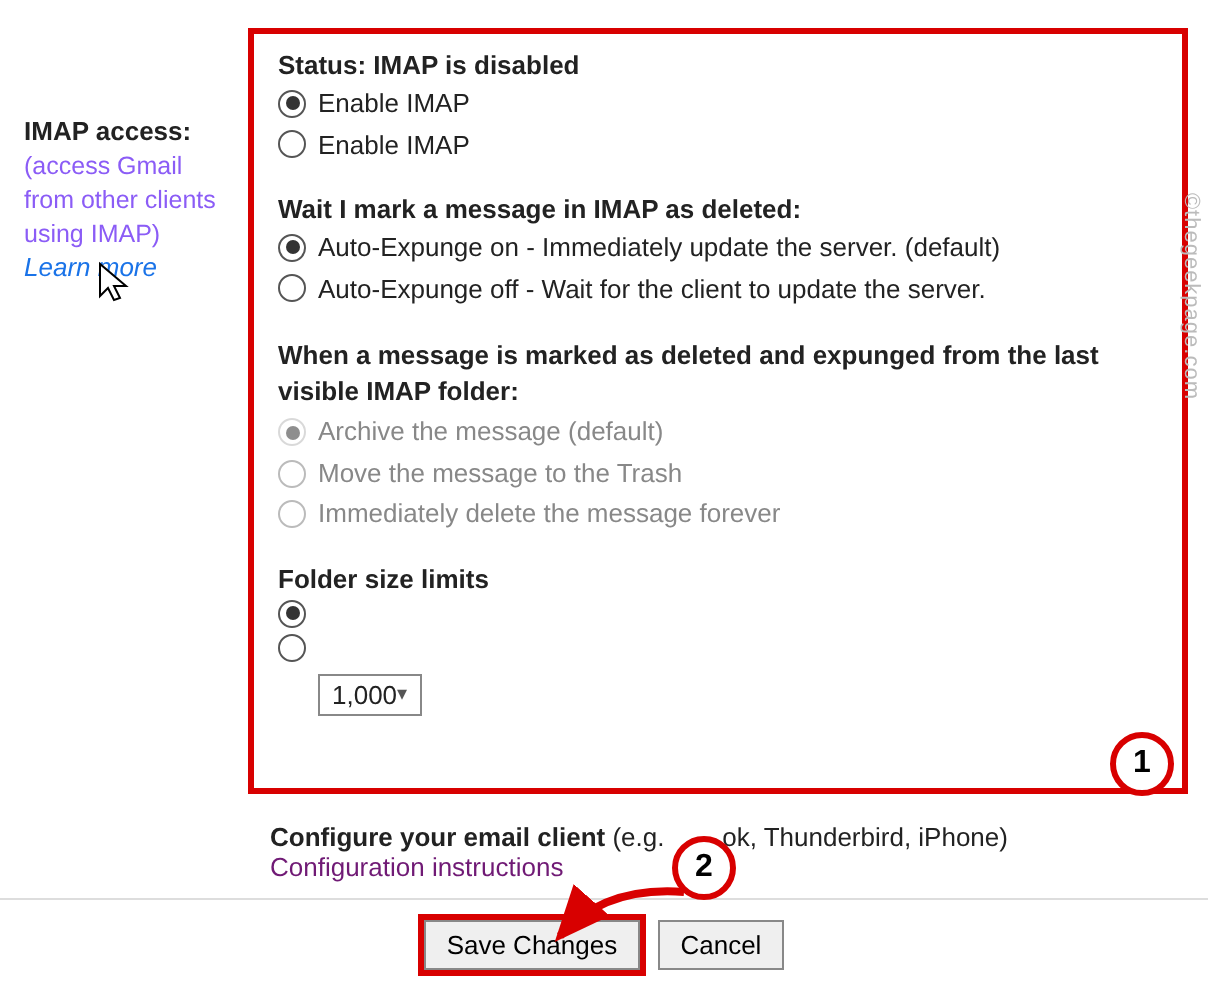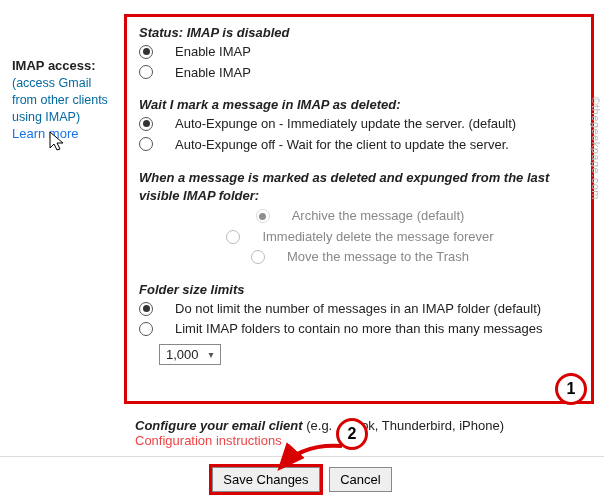--- a/index.html
+++ b/index.html
@@ -20,50 +20,51 @@
   .leftcol {
     width: 112px;
     padding-right: 6px;
   }
   .leftcol .title {
     font-weight: bold;
     margin-bottom: 2px;
     margin-top: 44px;
   }
   .leftcol .desc {
-    color: #0369a1;
+    color: #8b5cf6;
     line-height: 1.35;
     font-size: 12.5px;
   }
   .leftcol a {
     color: #1a73e8;
     text-decoration: none;
+    font-style: italic;
   }
   .cursor {
     position: absolute;
     left: 48px;
     top: 130px;
     pointer-events: none;
   }
   .panel {
     flex: 1;
     border: 3px solid #d80000;
     padding: 8px 10px 14px 12px;
     position: relative;
   }
-  .strong { font-weight: bold; font-style: italic; }
+  .strong { font-weight: bold; }
   .block { margin-bottom: 16px; }
   .radio-row {
     display: flex;
     align-items: center;
-    gap: 22px;
+    gap: 6px;
     margin: 3px 0 2px 0;
     line-height: 1.35;
   }
-  .radio-row.disabled { color: #888; justify-content: center; }
+  .radio-row.disabled { color: #888; }
   .radio {
     width: 14px; height: 14px;
     border: 1.5px solid #555;
     border-radius: 50%;
     display: inline-flex;
     align-items: center;
     justify-content: center;
     flex-shrink: 0;
   }
   .radio.sel::after {
@@ -74,28 +75,27 @@
   }
   .radio.disabled { border-color: #bbb; }
   .select {
     border: 1px solid #888;
     display: inline-flex;
     align-items: center;
     padding: 2px 6px;
     font-size: 13px;
     margin-left: 20px;
     margin-top: 4px;
-    gap: 10px;
     background: #fff;
   }
   .select .caret { font-size: 10px; color: #555; }
   .config {
     margin: 14px 16px 8px 135px;
   }
-  .config a { color: #ef4444; text-decoration: none; }
+  .config a { color: #701a75; text-decoration: none; }
   .buttons {
     border-top: 1px solid #ddd;
     padding-top: 10px;
     text-align: center;
   }
   .btn {
     border: 1px solid #888;
     background: #efefef;
     padding: 4px 10px;
     font-size: 13px;
@@ -193,37 +193,35 @@
     </div>
 
     <div class="block">
       <div class="strong" style="line-height:1.35">When a message is marked as deleted and expunged from the last visible IMAP folder:</div>
       <div class="radio-row disabled">
         <span class="radio disabled sel" style="opacity:.55"></span>
         <span>Archive the message (default)</span>
       </div>
       <div class="radio-row disabled">
         <span class="radio disabled"></span>
-        <span>Immediately delete the message forever</span>
+        <span>Move the message to the Trash</span>
       </div>
       <div class="radio-row disabled">
         <span class="radio disabled"></span>
-        <span>Move the message to the Trash</span>
+        <span>Immediately delete the message forever</span>
       </div>
     </div>
 
     <div class="block" style="margin-bottom:22px">
       <div class="strong">Folder size limits</div>
       <div class="radio-row">
         <span class="radio sel"></span>
-        <span>Do not limit the number of messages in an IMAP folder (default)</span>
       </div>
       <div class="radio-row">
         <span class="radio"></span>
-        <span>Limit IMAP folders to contain no more than this many messages</span>
       </div>
       <div class="select">
         <span>1,000</span>
         <span class="caret">▾</span>
       </div>
     </div>
 
     <div class="call1">1</div>
   </div>
 </div>

